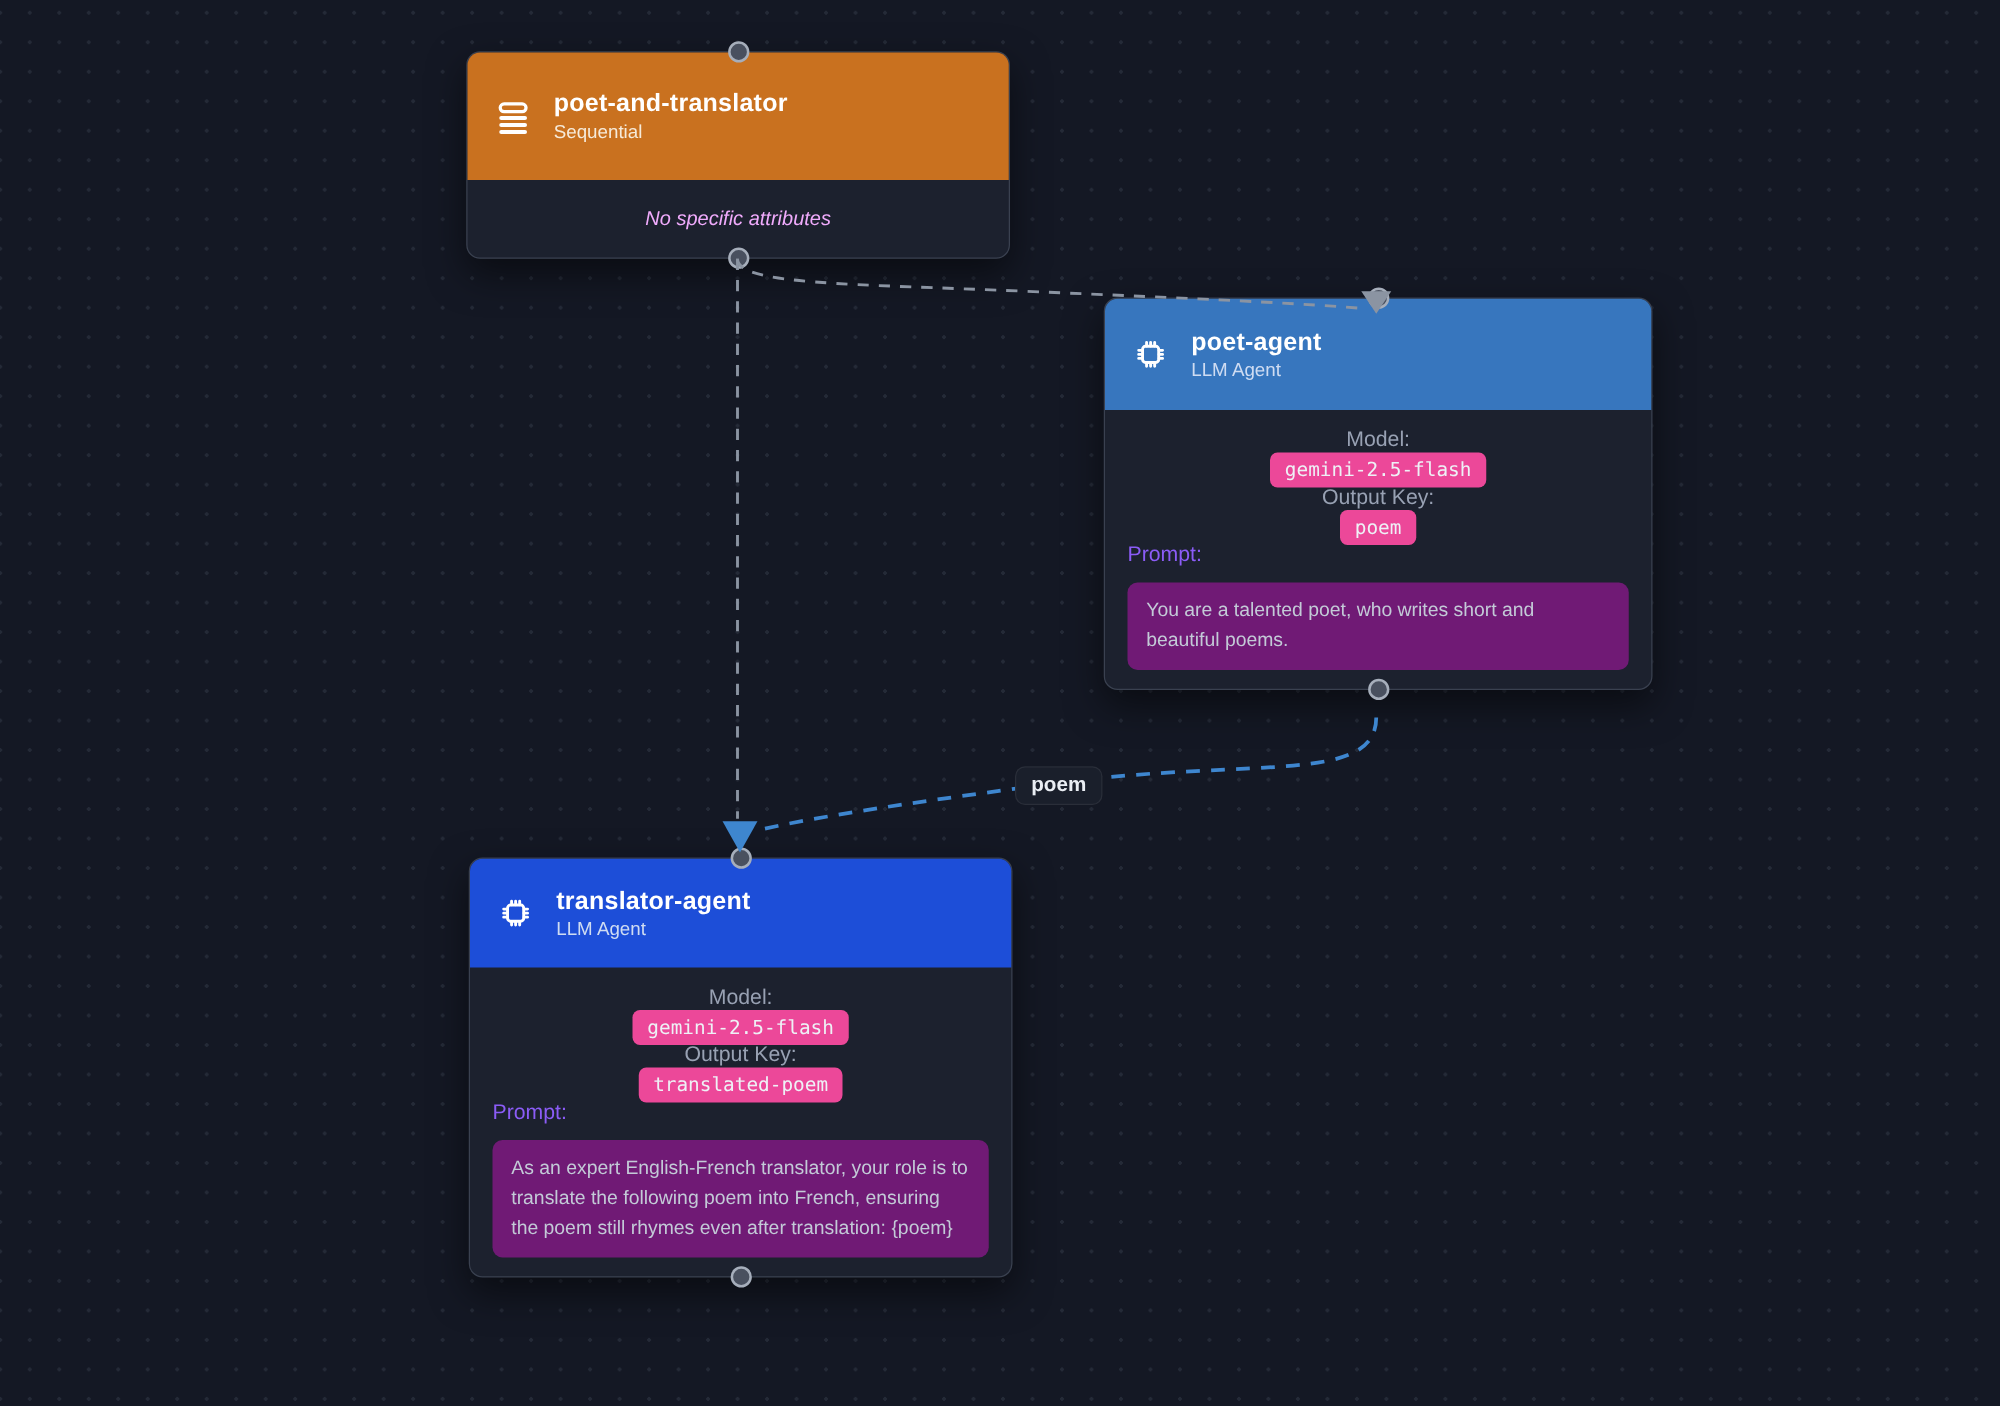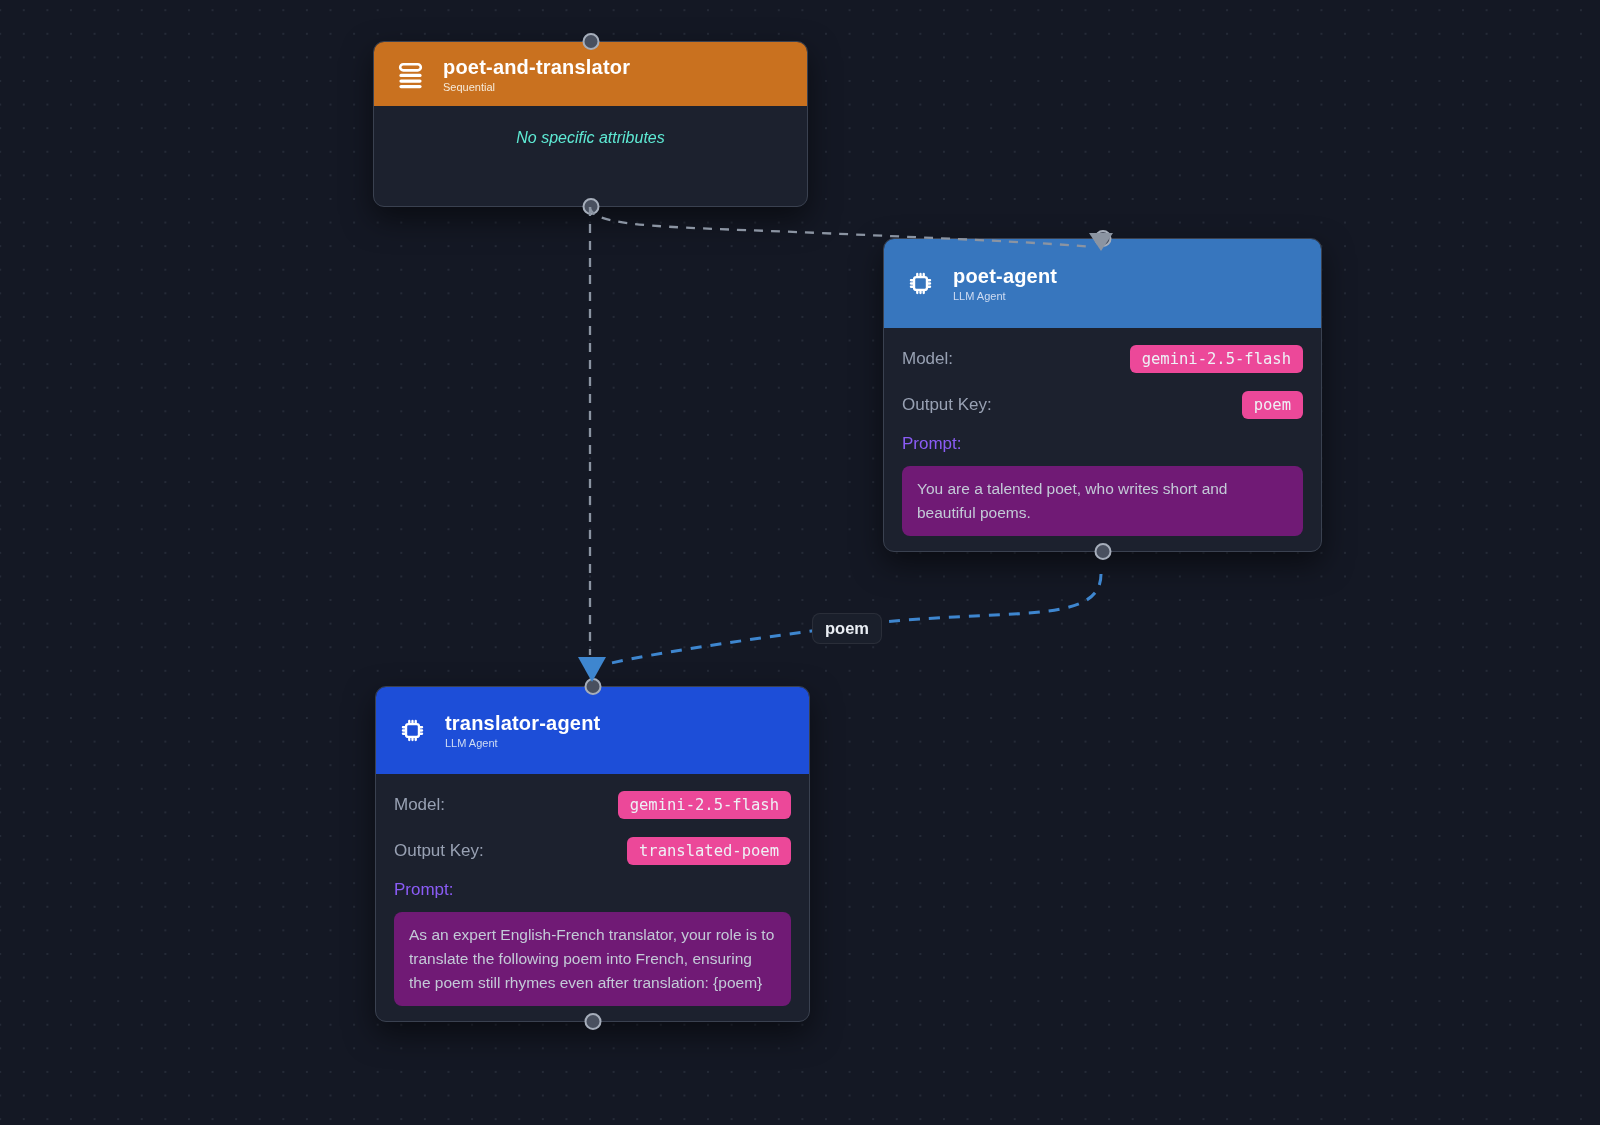--- a/index.html
+++ b/index.html
@@ -31,38 +31,38 @@
     box-shadow:0 12px 30px rgba(0,0,0,0.5);
   }
   #node-seq{left:373px;top:41px;width:433px;height:164px;}
   #node-poet{left:883px;top:238px;width:437px;}
   #node-translator{left:375px;top:686px;width:433px;}
 
   .node-header{
     display:flex;align-items:center;gap:17px;
     padding:0 21px;border-radius:10px 10px 0 0;
   }
-  #node-seq .node-header{height:64px;}
+  #node-seq .node-header{height:102px;}
   #node-poet .node-header{height:89px;}
   #node-translator .node-header{height:87px;}
   .node-icon{flex:0 0 auto;display:flex;}
   .head-text{display:flex;flex-direction:column;gap:2px;}
   .node-title{font-size:20px;font-weight:bold;color:#ffffff;letter-spacing:.2px;}
-  .node-subtitle{font-size:11px;}
+  .node-subtitle{font-size:15px;}
   .subtitle-seq{color:#f6ead9;}
   .subtitle-llm{color:#cfdcf2;}
 
   .node-note{
     height:64px;display:flex;align-items:center;justify-content:center;
-    font-style:italic;font-size:16px;color:#5eead4;
+    font-style:italic;font-size:16px;color:#f0abfc;
   }
   .node-body{padding:14px 18px 15px;}
   .field-row{
     display:flex;justify-content:space-between;align-items:center;
-    height:34px;margin-bottom:12px;
+    height:34px;margin-bottom:12px;flex-direction:column;
   }
   .field-label{color:#98a1b3;font-size:17px;}
   .pill{
     background:#ec4899;border-radius:6px;padding:5px 12px;
     font-family:"DejaVu Sans Mono",monospace;font-size:15.5px;color:#eef1f6;
     white-space:nowrap;
   }
   .prompt-label{color:#8b5cf6;font-size:17px;margin-top:0;height:22px;}
   .prompt-box{
     margin-top:10px;background:#701a75;border-radius:8px;

